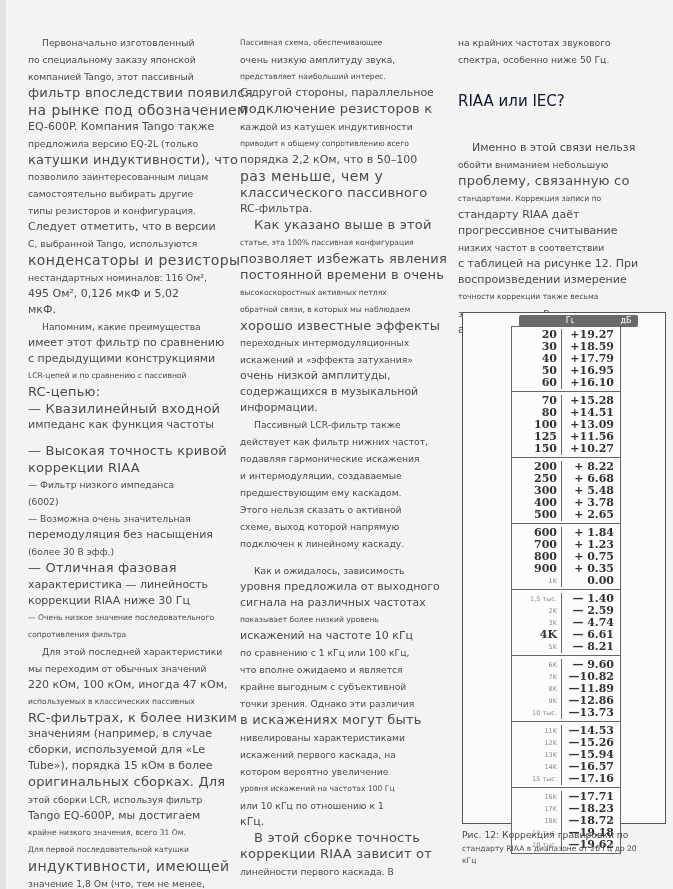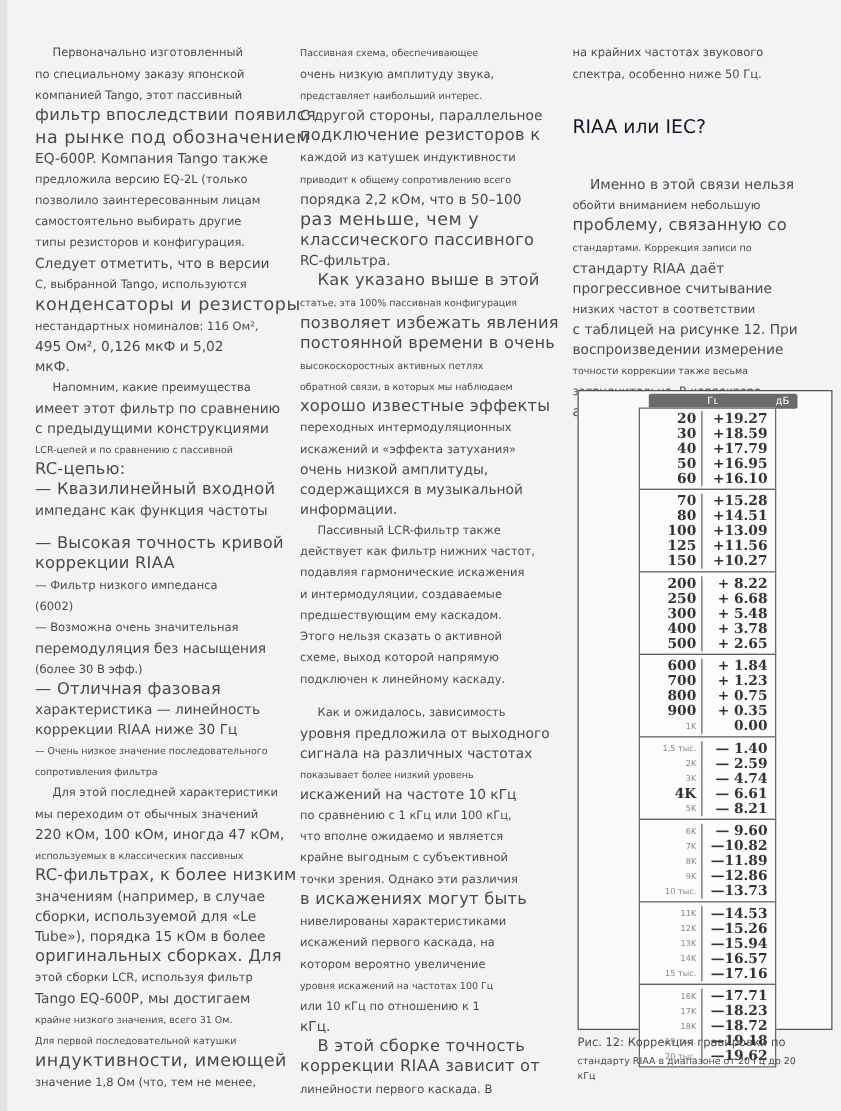--- a/index.html
+++ b/index.html
@@ -51,20 +51,21 @@
 <div class="page-edge"></div>
 
 <div class="col" id="col1">
   <span class="ln s ind">Первоначально изготовленный</span>
   <span class="ln s">по специальному заказу японской</span>
   <span class="ln s">компанией Tango, этот пассивный</span>
   <span class="ln l">фильтр впоследствии появился</span>
   <span class="ln xl">на рынке под обозначением</span>
   <span class="ln m">EQ-600P. Компания Tango также</span>
   <span class="ln s">предложила версию EQ-2L (только</span>
+  <span class="ln l">катушки индуктивности), что</span>
   <span class="ln s">позволило заинтересованным лицам</span>
   <span class="ln s">самостоятельно выбирать другие</span>
   <span class="ln s">типы резисторов и конфигурация.</span>
   <span class="ln m">Следует отметить, что в версии</span>
   <span class="ln s">C, выбранной Tango, используются</span>
   <span class="ln xl">конденсаторы и резисторы</span>
   <span class="ln s">нестандартных номиналов: 116 Ом²,</span>
   <span class="ln m">495 Ом², 0,126 мкФ и 5,02</span>
   <span class="ln m">мкФ.</span>
   <span class="ln s ind">Напомним, какие преимущества</span>

